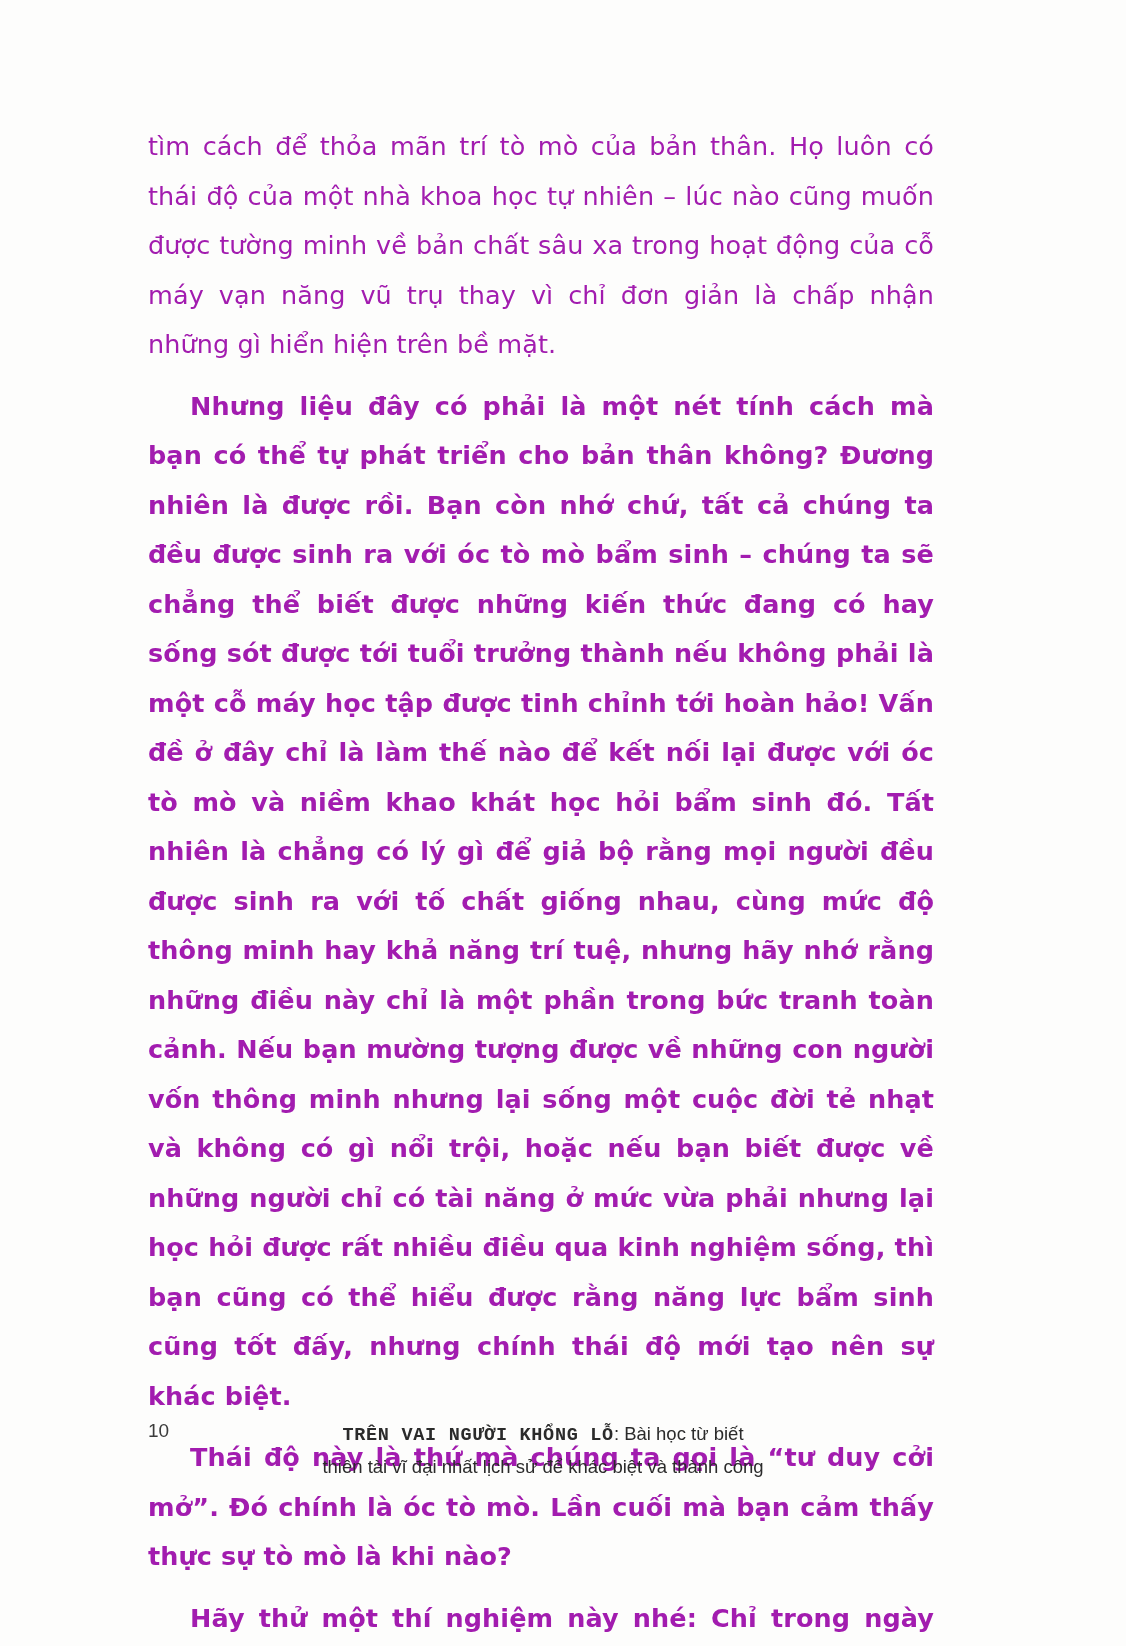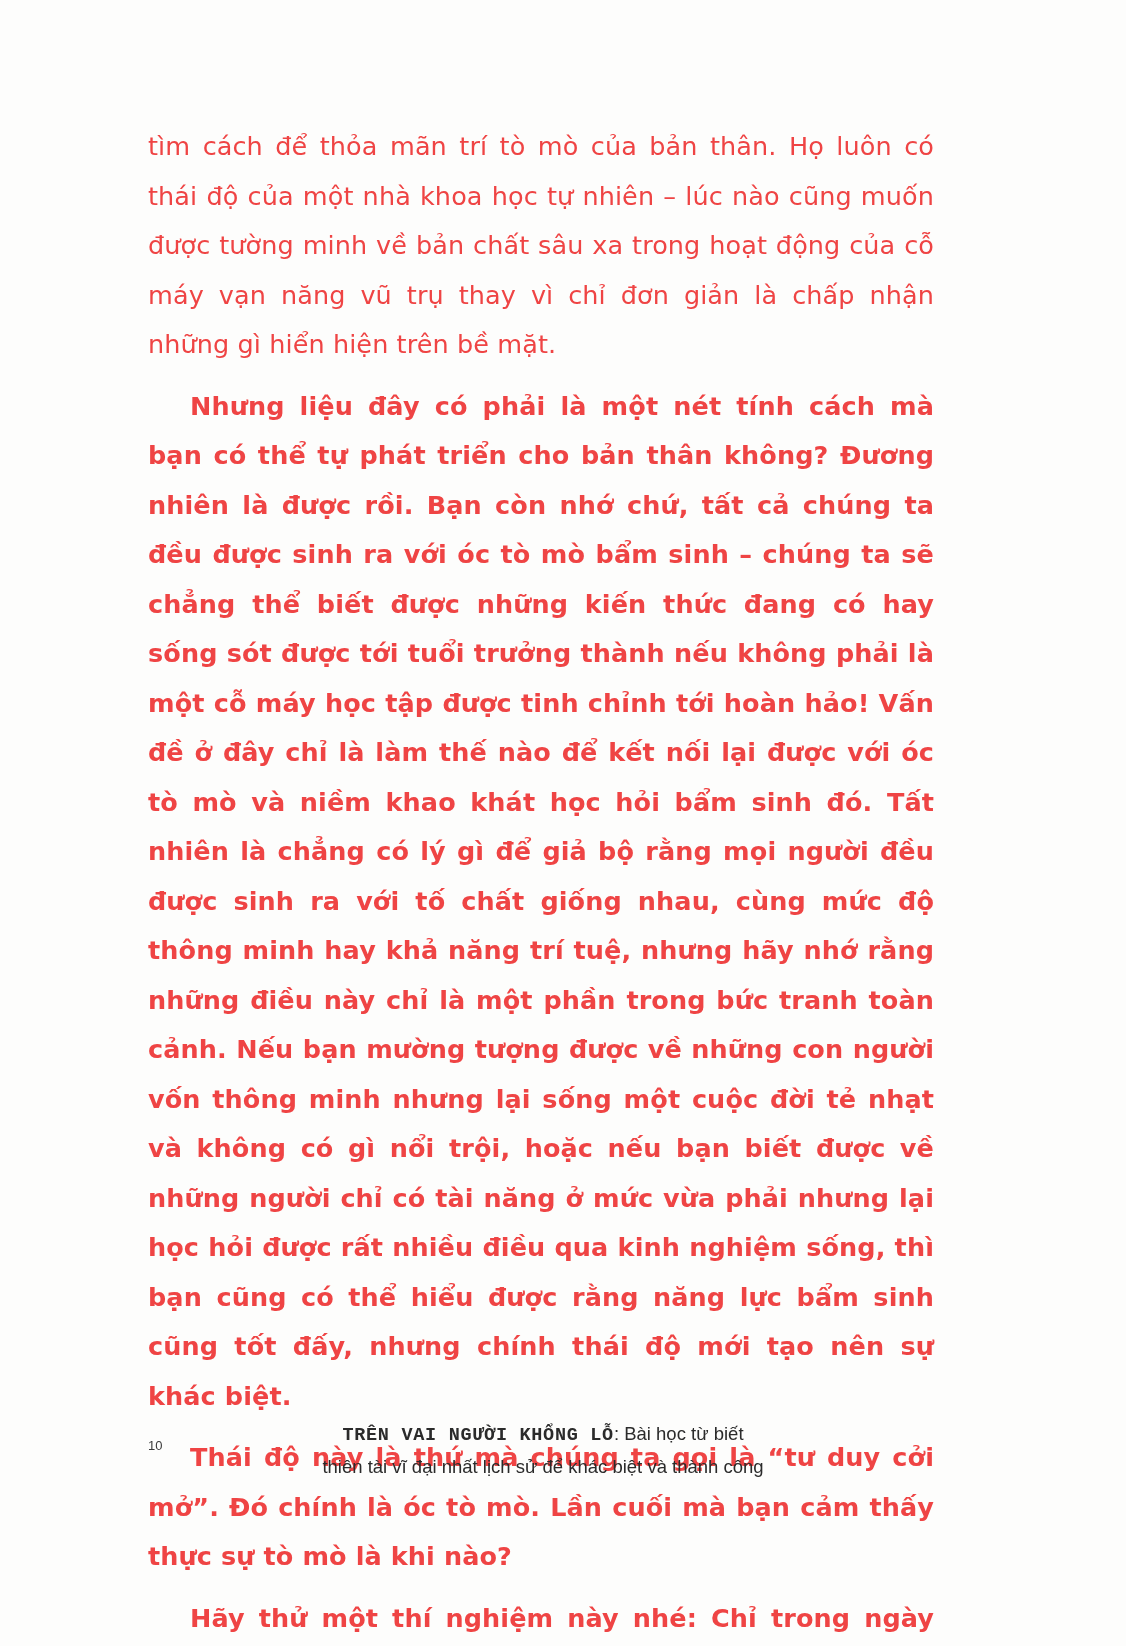--- a/index.html
+++ b/index.html
@@ -26,21 +26,21 @@
     top: 122px;
     width: 786px;
   }
   .para {
     font-size: 25.5px;
     line-height: 49.5px;
     text-align: justify;
     text-justify: inter-word;
     margin: 0;
     letter-spacing: 0.1px;
-    color: #ef4444;
+    color: #a21caf;
     -webkit-hyphens: none;
     hyphens: none;
   }
   .para + .para {
     margin-top: 12px;
   }
   .para.indent {
     text-indent: 42px;
     font-weight: bold;
   }
@@ -57,22 +57,22 @@
   .footer {
     position: absolute;
     left: 148px;
     top: 1418px;
     width: 790px;
     height: 80px;
   }
   .folio {
     position: absolute;
     left: 0;
-    top: 20px;
-    font-size: 13px;
+    top: 2px;
+    font-size: 19px;
     color: #3b3b3b;
     font-family: "Liberation Sans", sans-serif;
     text-align: right;
   }
   .runhead {
     position: absolute;
     left: 0;
     top: 0;
     width: 790px;
     text-align: center;

